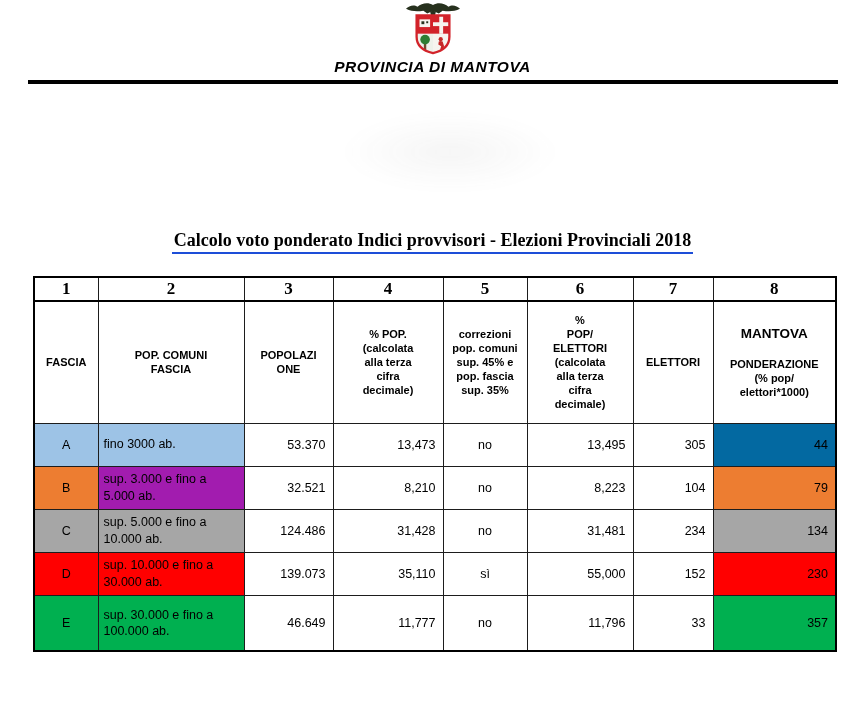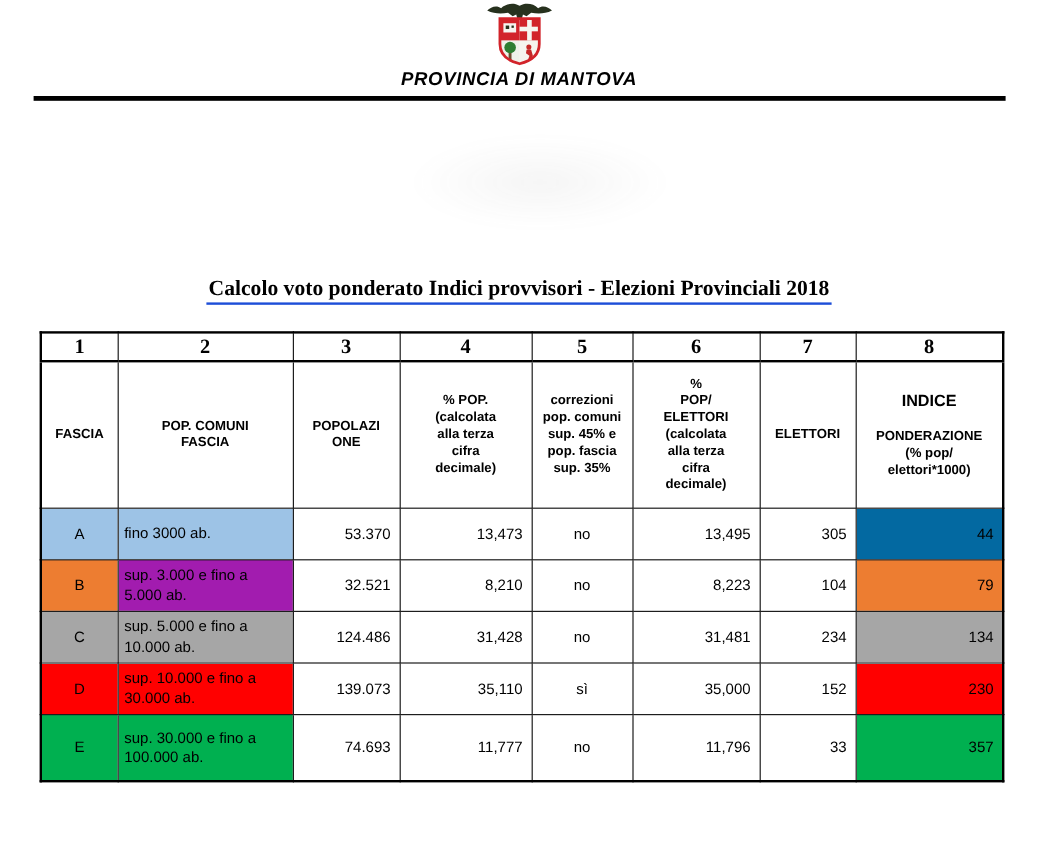--- a/index.html
+++ b/index.html
@@ -172,21 +172,21 @@
 sup. 35%</th>
       <th>%
 POP/
 ELETTORI
 (calcolata
 alla terza
 cifra
 decimale)</th>
       <th>ELETTORI</th>
       <th>
-        <span class="indice-title">INDICE</span>
+        <span class="indice-title">MANTOVA</span>
         <span class="indice-sub">PONDERAZIONE
 (% pop/
 elettori*1000)</span>
       </th>
     </tr>
   </thead>
   <tbody>
     <tr class="data-row">
       <td class="c-fascia" style="background-color: rgb(157, 195, 230);">A</td>
       <td class="c-descr" style="background-color: rgb(157, 195, 230);">fino 3000 ab.</td>
@@ -216,28 +216,28 @@
       <td class="c-num">31,481</td>
       <td class="c-num">234</td>
       <td class="c-indice" style="background-color: rgb(166, 166, 166);">134</td>
     </tr>
     <tr class="data-row">
       <td class="c-fascia" style="background-color: rgb(255, 0, 0);">D</td>
       <td class="c-descr" style="background-color: rgb(255, 0, 0);">sup. 10.000 e fino a 30.000 ab.</td>
       <td class="c-num">139.073</td>
       <td class="c-num">35,110</td>
       <td class="c-corr">sì</td>
-      <td class="c-num">35,000</td>
+      <td class="c-num">55,000</td>
       <td class="c-num">152</td>
       <td class="c-indice" style="background-color: rgb(255, 0, 0);">230</td>
     </tr>
     <tr class="data-row tall">
       <td class="c-fascia" style="background-color: rgb(0, 176, 80);">E</td>
       <td class="c-descr" style="background-color: rgb(0, 176, 80);">sup. 30.000 e fino a 100.000 ab.</td>
-      <td class="c-num">74.693</td>
+      <td class="c-num">46.649</td>
       <td class="c-num">11,777</td>
       <td class="c-corr">no</td>
       <td class="c-num">11,796</td>
       <td class="c-num">33</td>
       <td class="c-indice" style="background-color: rgb(0, 176, 80);">357</td>
     </tr>
   </tbody>
 </table>
 
 </body></html>

